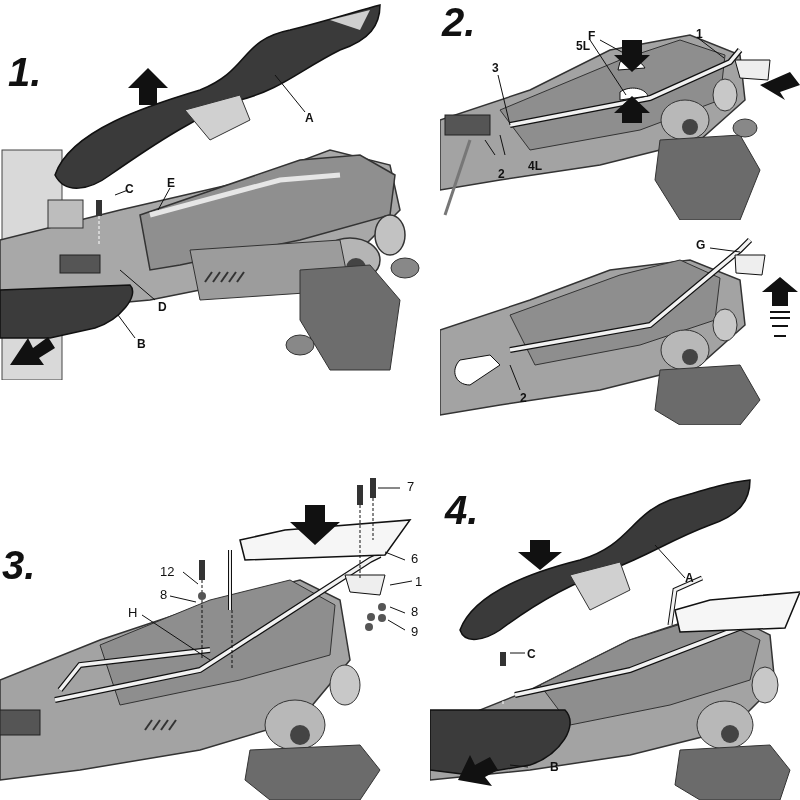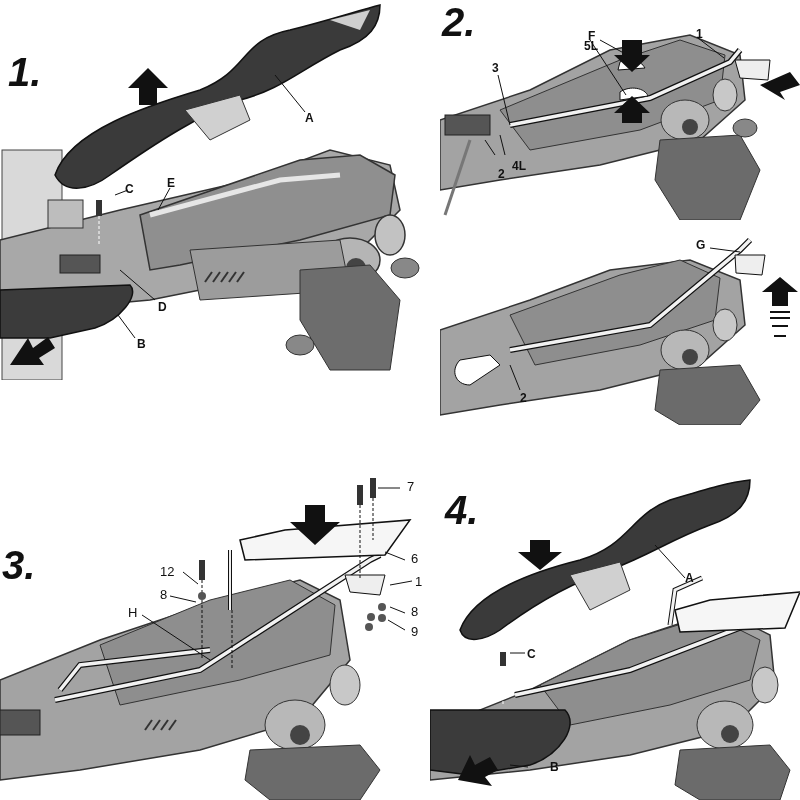--- a/index.html
+++ b/index.html
@@ -103,24 +103,24 @@
       <line x1="150" y1="40" x2="186" y2="95"></line>
       <line x1="160" y1="40" x2="200" y2="62"></line>
       <line x1="58" y1="75" x2="70" y2="125"></line>
       <line x1="55" y1="155" x2="45" y2="140"></line>
       <line x1="65" y1="155" x2="60" y2="135"></line>
     </g>
   </svg>
   <span class="step-num" style="left:2px;top:2px;">2.</span>
   <span class="callout" style="left:256px;top:28px;">1</span>
   <span class="callout" style="left:148px;top:30px;">F</span>
-  <span class="callout" style="left:144px;top:40px;">5L</span>
+  <span class="callout" style="left:136px;top:40px;">5L</span>
   <span class="callout" style="left:52px;top:62px;">3</span>
   <span class="callout" style="left:58px;top:168px;">2</span>
-  <span class="callout" style="left:72px;top:160px;">4L</span>
+  <span class="callout" style="left:88px;top:160px;">4L</span>
 </div>
 
 <div class="panel" style="left:440px;top:230px;width:360px;height:195px;">
   <svg width="360" height="195">
     <path d="M0 100 L90 70 L170 40 L250 30 L300 50 L305 95 L260 135 L160 160 L60 175 L0 185 Z" fill="#a3a3a3" stroke="#333" stroke-width="1.5"></path>
     <path d="M70 85 L180 45 L240 30 L280 48 L275 90 L200 115 L95 135 Z" fill="#8e8e8e" stroke="#333"></path>
     <ellipse cx="245" cy="120" rx="24" ry="20" fill="#b8b8b8" stroke="#333"></ellipse>
     <circle cx="250" cy="127" r="8" fill="#444"></circle>
     <ellipse cx="285" cy="95" rx="12" ry="16" fill="#c8c8c8" stroke="#333"></ellipse>
     <path d="M220 140 L300 135 L320 170 L300 195 L240 195 L215 180 Z" fill="#6b6b6b" stroke="#333"></path>

